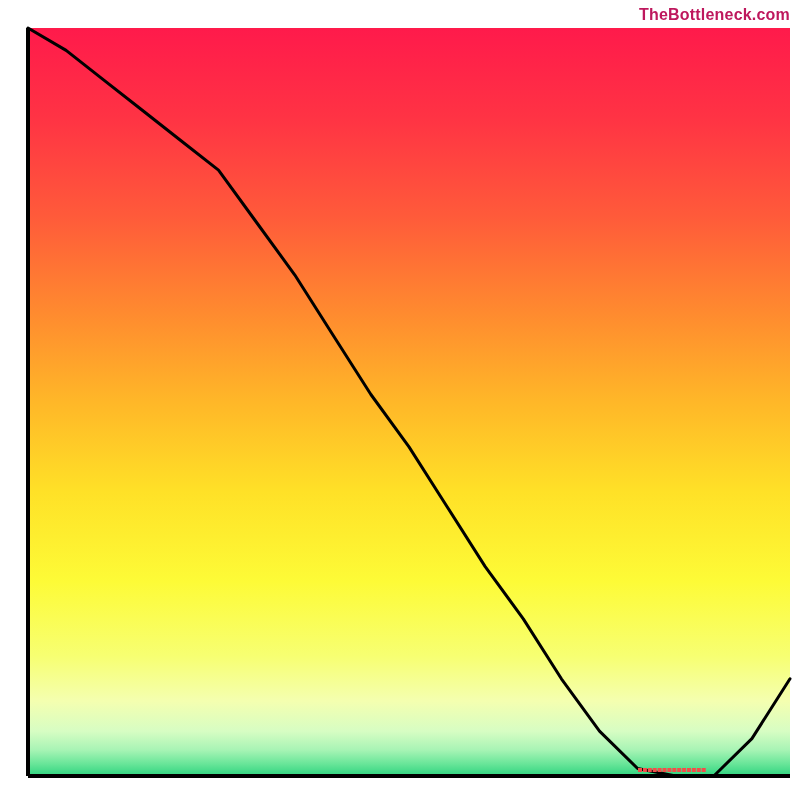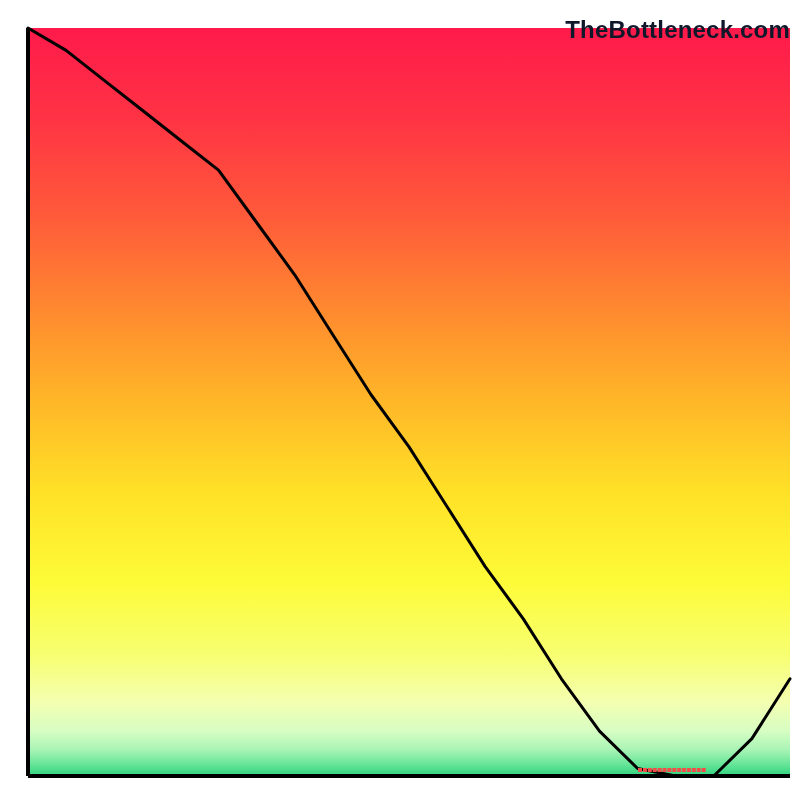--- a/index.html
+++ b/index.html
@@ -6,25 +6,25 @@
     margin: 0;
     padding: 0;
     width: 800px;
     height: 800px;
     background: #ffffff;
     overflow: hidden;
     font-family: Arial, Helvetica, sans-serif;
   }
   .watermark {
     position: absolute;
-    top: 16px;
+    top: 6px;
     right: 10px;
-    font-size: 24px;
+    font-size: 16px;
     font-weight: bold;
-    color: #0f172a;
+    color: #be185d;
     letter-spacing: 0.2px;
   }
   svg {
     display: block;
   }
 </style>
 </head>
 <body>
 
 <div class="watermark">TheBottleneck.com</div>

